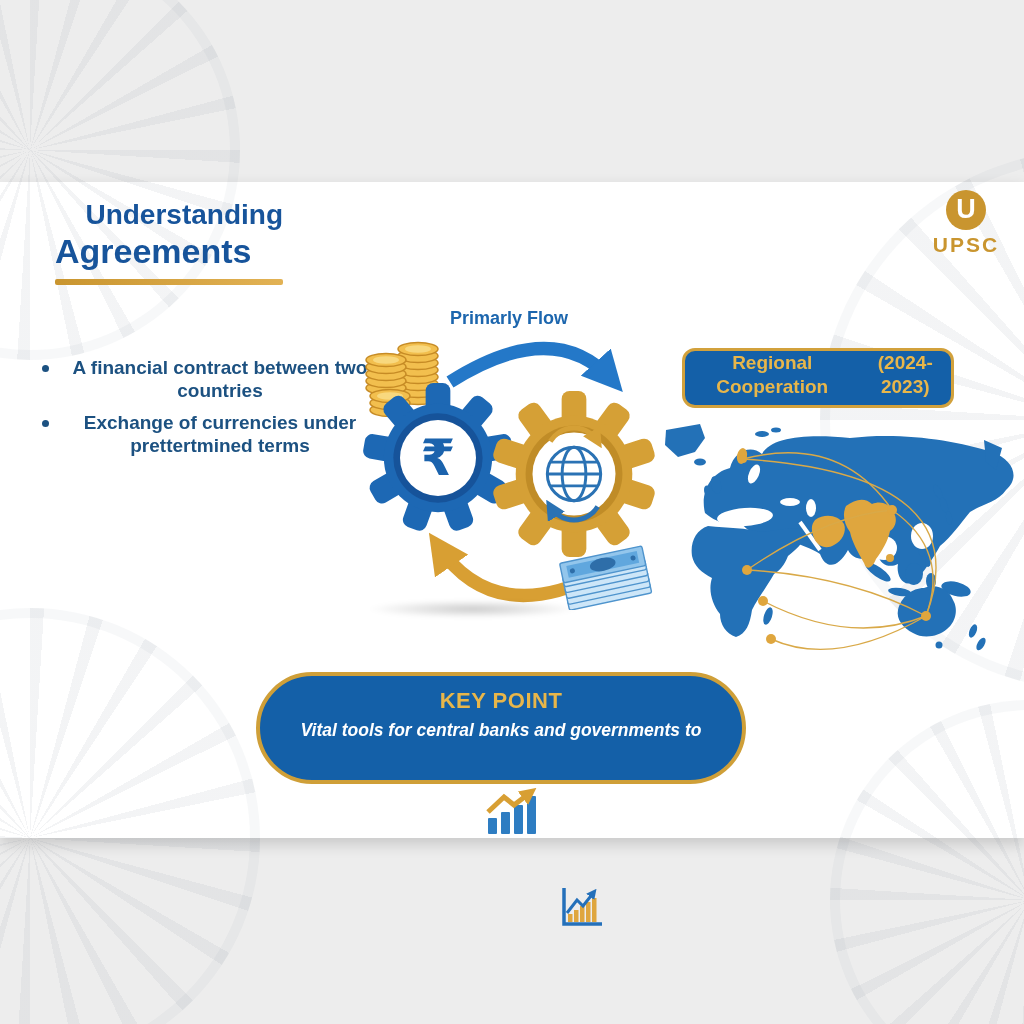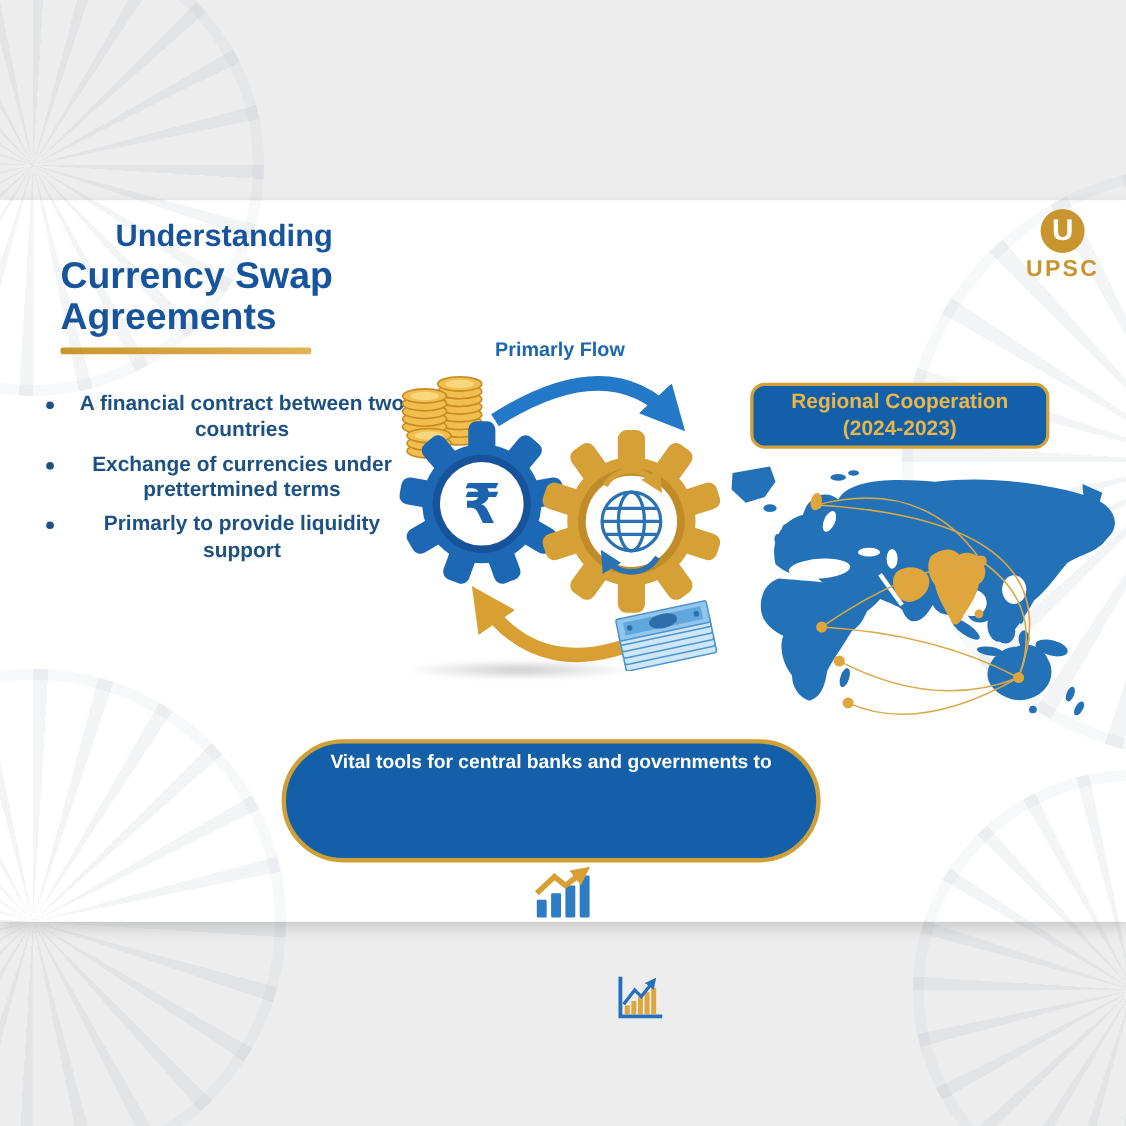--- a/index.html
+++ b/index.html
@@ -37,64 +37,59 @@
   .diagram{left:358px;top:302px;width:312px;height:332px;}
   .flowlabel{position:absolute;left:92px;top:6px;font-size:18px;font-weight:bold;color:#1c66ae;}
   .rupee{position:absolute;left:42px;top:118px;width:76px;height:76px;text-align:center;
          line-height:76px;font-size:50px;font-weight:bold;color:#1b63ad;
          font-family:"DejaVu Sans",sans-serif;}
   .dshadow{position:absolute;left:10px;top:298px;width:210px;height:18px;border-radius:50%;
            background:radial-gradient(closest-side,rgba(0,0,0,0.20),rgba(0,0,0,0));filter:blur(2px);}
   
   .badge{left:682px;top:348px;width:272px;height:60px;background:#1460a8;border:3px solid #d2a13c;
          border-radius:13px;text-align:center;color:#e8b64a;font-weight:bold;font-size:19px;
-         line-height:1.25;display:flex;flex-direction:column;justify-content:center;box-sizing:border-box;}
+         line-height:1.25;display:flex;flex-direction:row;justify-content:center;box-sizing:border-box;}
   
   .keypoint{left:256px;top:672px;width:490px;height:112px;background:#1460a8;border:4px solid #cf9f38;
             border-radius:60px;box-sizing:border-box;text-align:center;}
   .kp-title{margin-top:12px;color:#e8b64a;font-weight:bold;font-size:22px;letter-spacing:0.5px;}
   .kp-line{color:#ffffff;font-weight:bold;font-size:17.5px;line-height:1.3;}
-  .kp-line.first{margin-top:5px;}
+  .kp-line.first{margin-top:5px;font-style:italic;}
 </style>
 </head>
 <body>
 
 <div class="stage">
 
   <div class="card"></div>
 
   <div class="wheel w1"></div>
   <div class="wheel w2"></div>
   <div class="wheel w3"></div>
   <div class="wheel w4"></div>
 
   <div class="z title">
     <div class="l1">Understanding</div>
-    <div class="l2">Currency Swap</div>
     <div class="l3">Agreements</div>
     <div class="underline"></div>
   </div>
 
   <div class="z brand">
     <div class="ring">U</div>
     <div class="word">UPSC</div>
   </div>
 
   <ul class="z bullets">
     <li>
       <span class="bdot"></span>
       <span class="btxt">A financial contract between two countries</span>
     </li>
     <li>
       <span class="bdot"></span>
       <span class="btxt">Exchange of currencies under prettertmined terms</span>
-    </li>
-    <li class="gap">
-      <span class="bdot"></span>
-      <span class="btxt">Primarly to provide liquidity support</span>
     </li>
   </ul>
 
   <div class="z diagram">
 
     <svg width="312" height="332" viewBox="0 0 312 332" style="position:absolute;left:0;top:0;">
       <defs>
         <marker id="mb" viewBox="0 0 10 10" refX="6" refY="5" markerWidth="3.1" markerHeight="3.1" orient="auto">
           <path d="M0,0 L10,5 L0,10 z" fill="#2478c8"></path>
         </marker>
@@ -314,20 +309,21 @@
       <circle cx="242" cy="92" r="5"></circle>
       <circle cx="97" cy="152" r="5"></circle>
       <circle cx="113" cy="183" r="5"></circle>
       <circle cx="276" cy="198" r="5"></circle>
       <circle cx="121" cy="221" r="5"></circle>
       <circle cx="240" cy="140" r="4"></circle>
     </g>
   </svg>
 
   <div class="z keypoint">
+    <div class="kp-title">KEY POINT</div>
     <div class="kp-line first">Vital tools for central banks and governments to</div>
   </div>
 
   <svg class="z" width="58" height="48" viewBox="0 0 58 48" style="left:486px;top:788px;">
     <defs>
       <marker id="mg3" viewBox="0 0 10 10" refX="6" refY="5" markerWidth="3.4" markerHeight="3.4" orient="auto">
         <path d="M0,0 L10,5 L0,10 z" fill="#d89f33"></path>
       </marker>
     </defs>
     <g fill="#2e7dc2">

